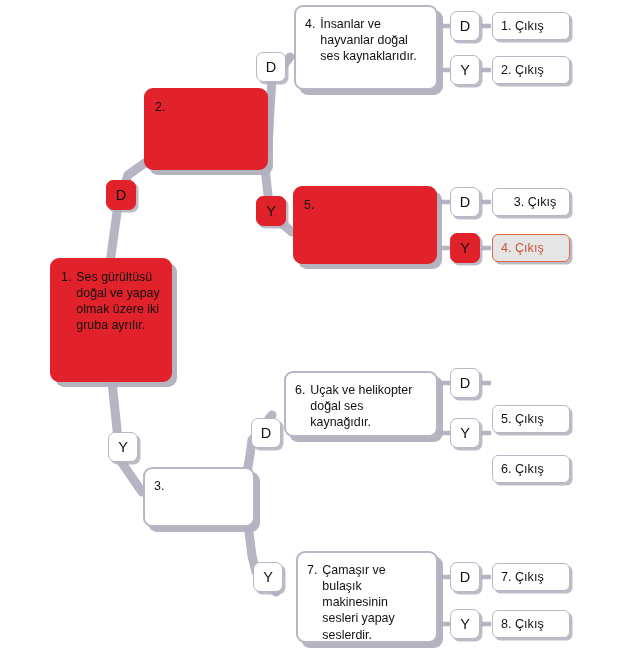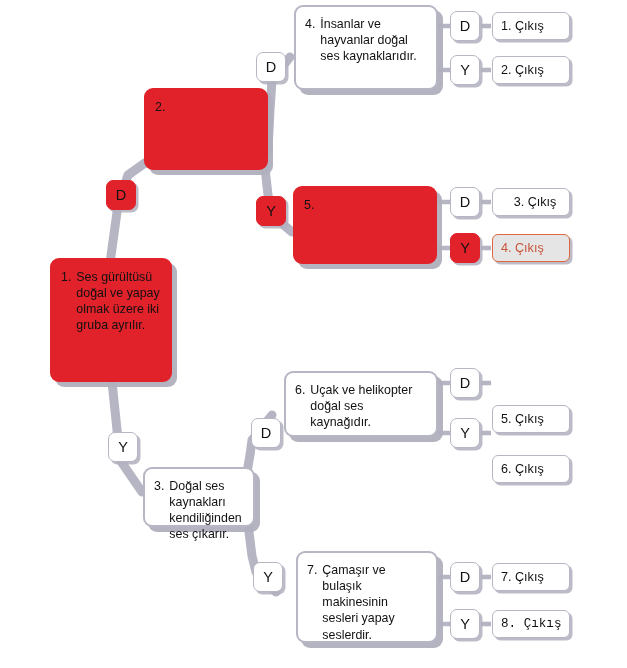--- a/index.html
+++ b/index.html
@@ -158,21 +158,20 @@
     <span class="num">1.</span>
     <span class="txt">Ses gürültüsü doğal ve yapay olmak üzere iki gruba ayrılır.</span>
   </div>
 
   <div class="node red" style="left:144px; top:88px; width:124px; height:82px;">
     <span class="num">2.</span>
   </div>
 
   <div class="node white" style="left:143px; top:467px; width:112px; height:60px;">
     <span class="num">3.</span>
-    <span class="txt">Doğal ses kaynakları kendiliğinden ses çıkarır.</span>
   </div>
 
   <div class="node white" style="left:294px; top:5px; width:144px; height:85px;">
     <span class="num">4.</span>
     <span class="txt">İnsanlar ve hayvanlar doğal ses kaynaklarıdır.</span>
   </div>
 
   <div class="node red" style="left:293px; top:186px; width:144px; height:78px;">
     <span class="num">5.</span>
   </div>
@@ -244,17 +243,17 @@
   </div>
   <div class="exit" style="left:492px; top:369px;margin-top:36px;">
     <span>5. Çıkış</span>
   </div>
   <div class="exit" style="left:492px; top:440px;margin-top:15px;">
     <span>6. Çıkış</span>
   </div>
   <div class="exit" style="left:492px; top:563px;">
     <span>7. Çıkış</span>
   </div>
-  <div class="exit" style="left:492px; top:610px;font-family:Liberation Mono, monospace;">
+  <div class="exit" style="left:492px; top:610px;">
     <span>8. Çıkış</span>
   </div>
 
 </div>
 
 </body></html>

